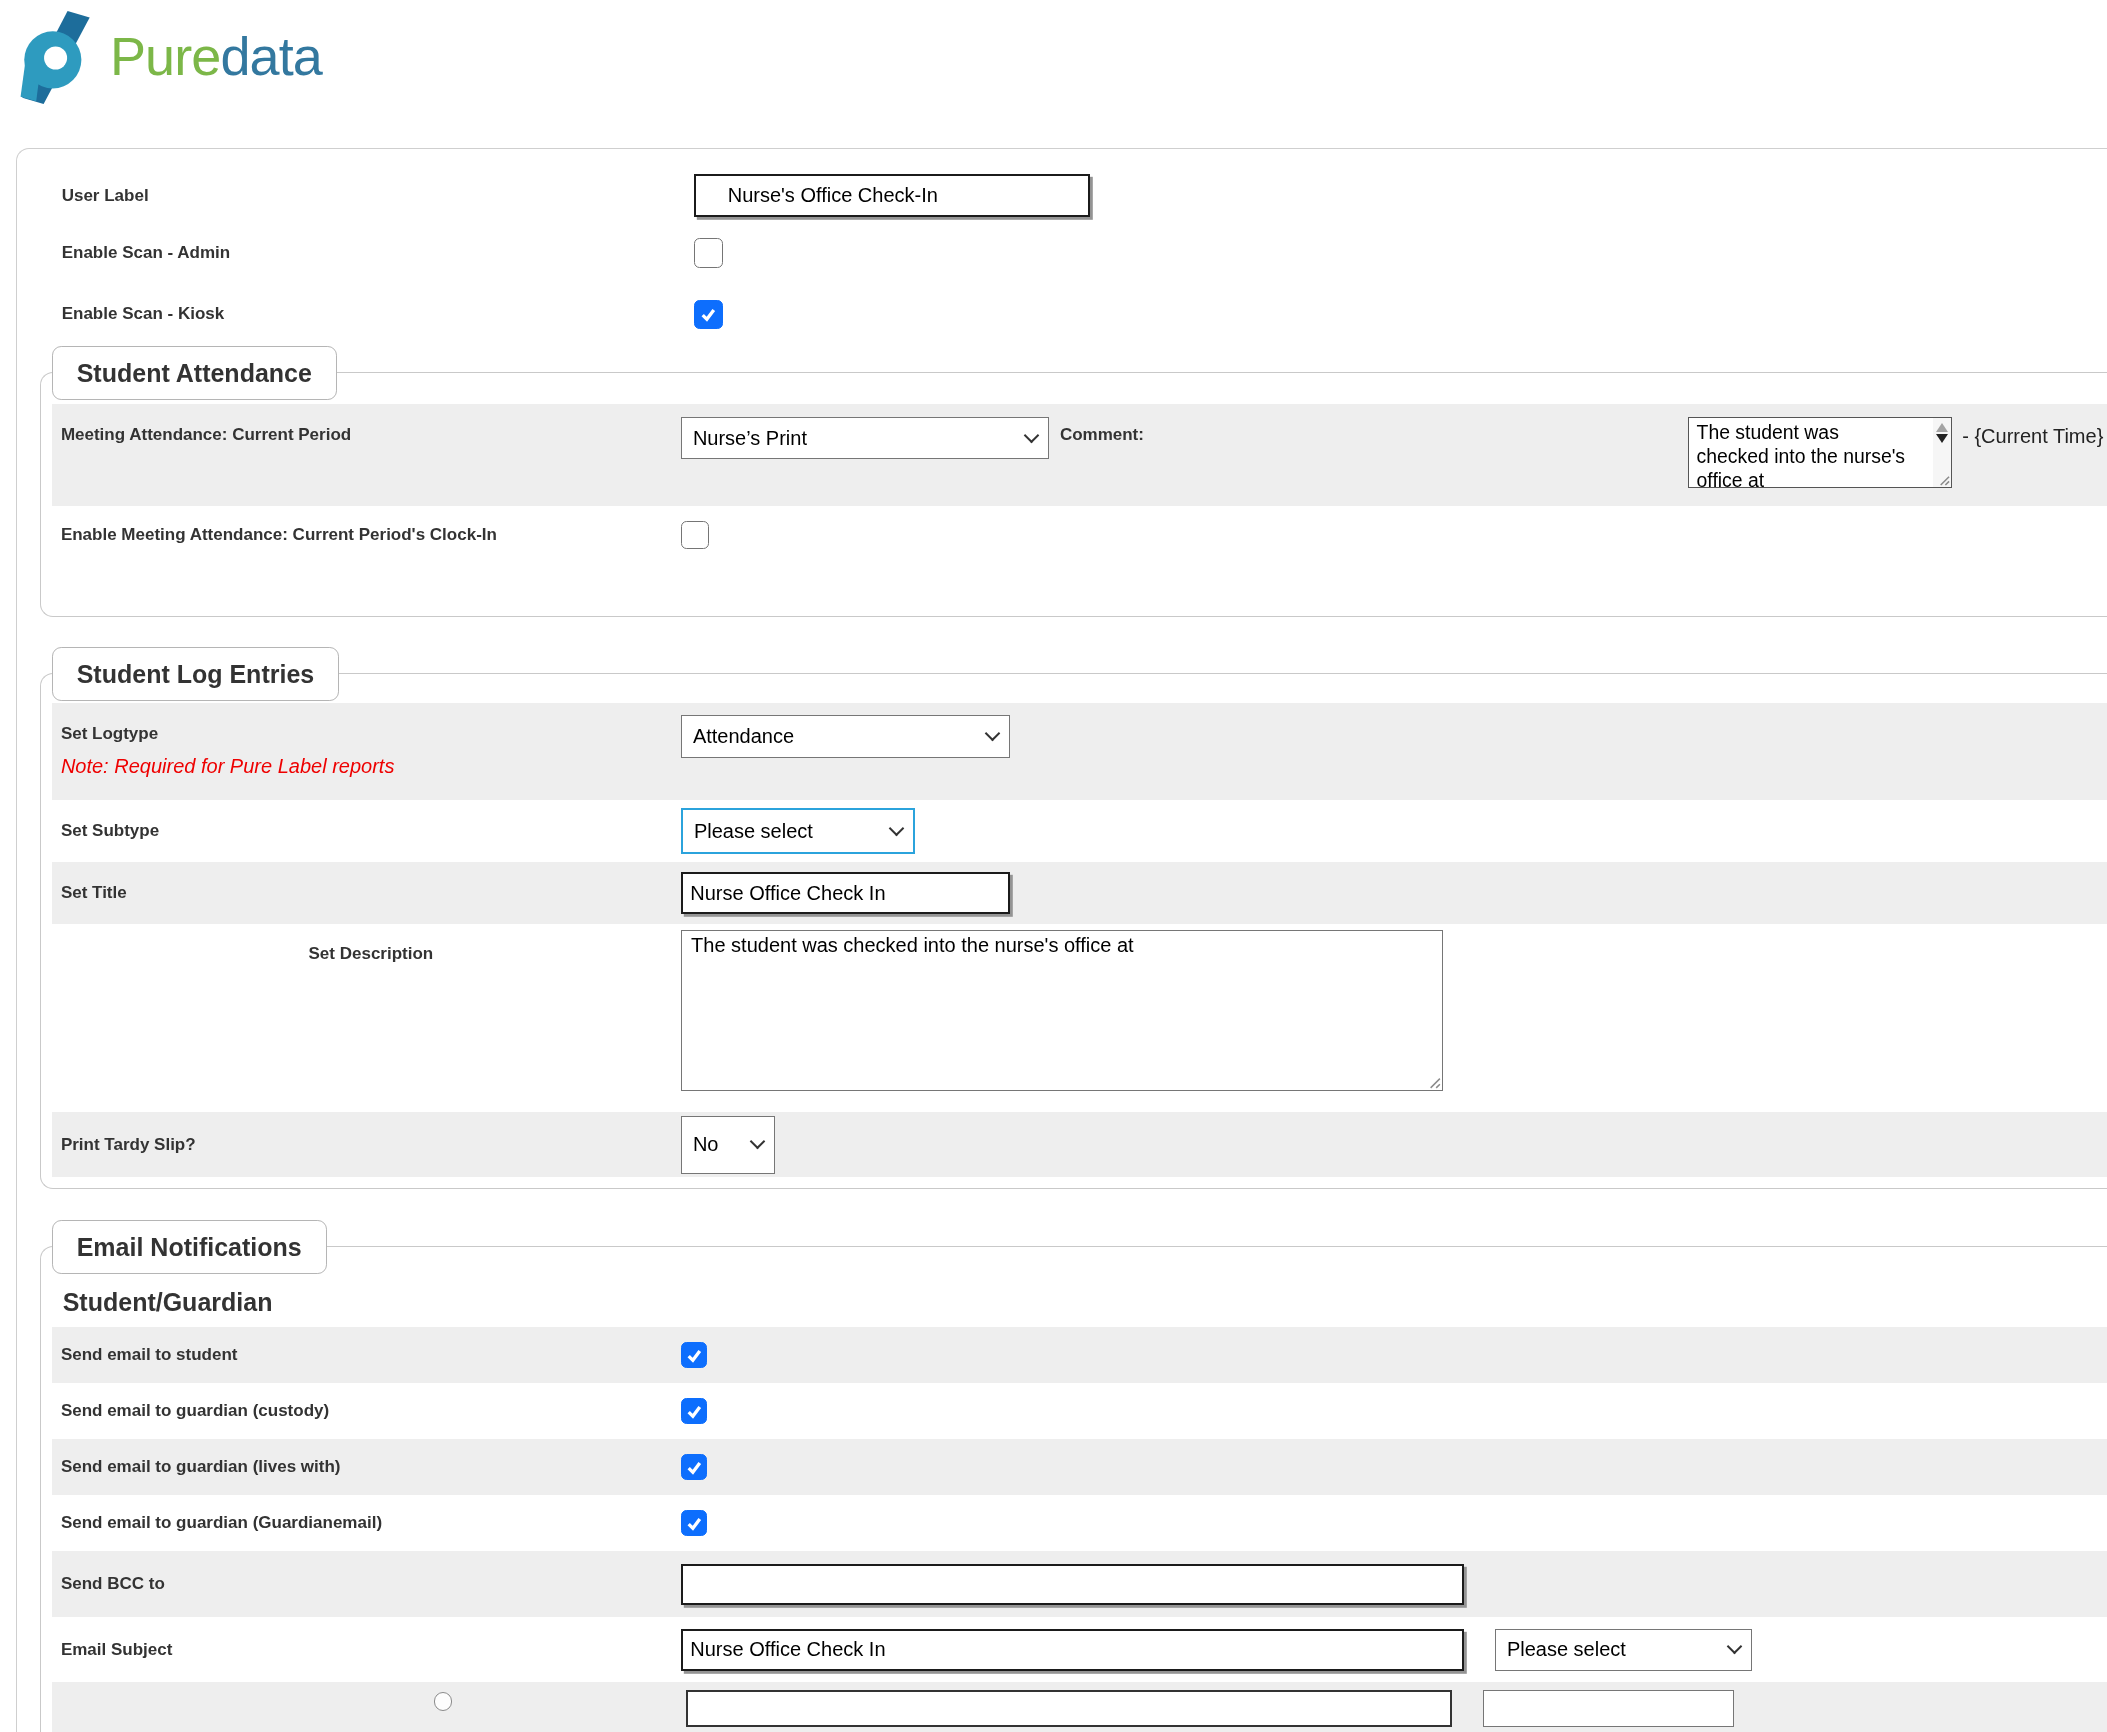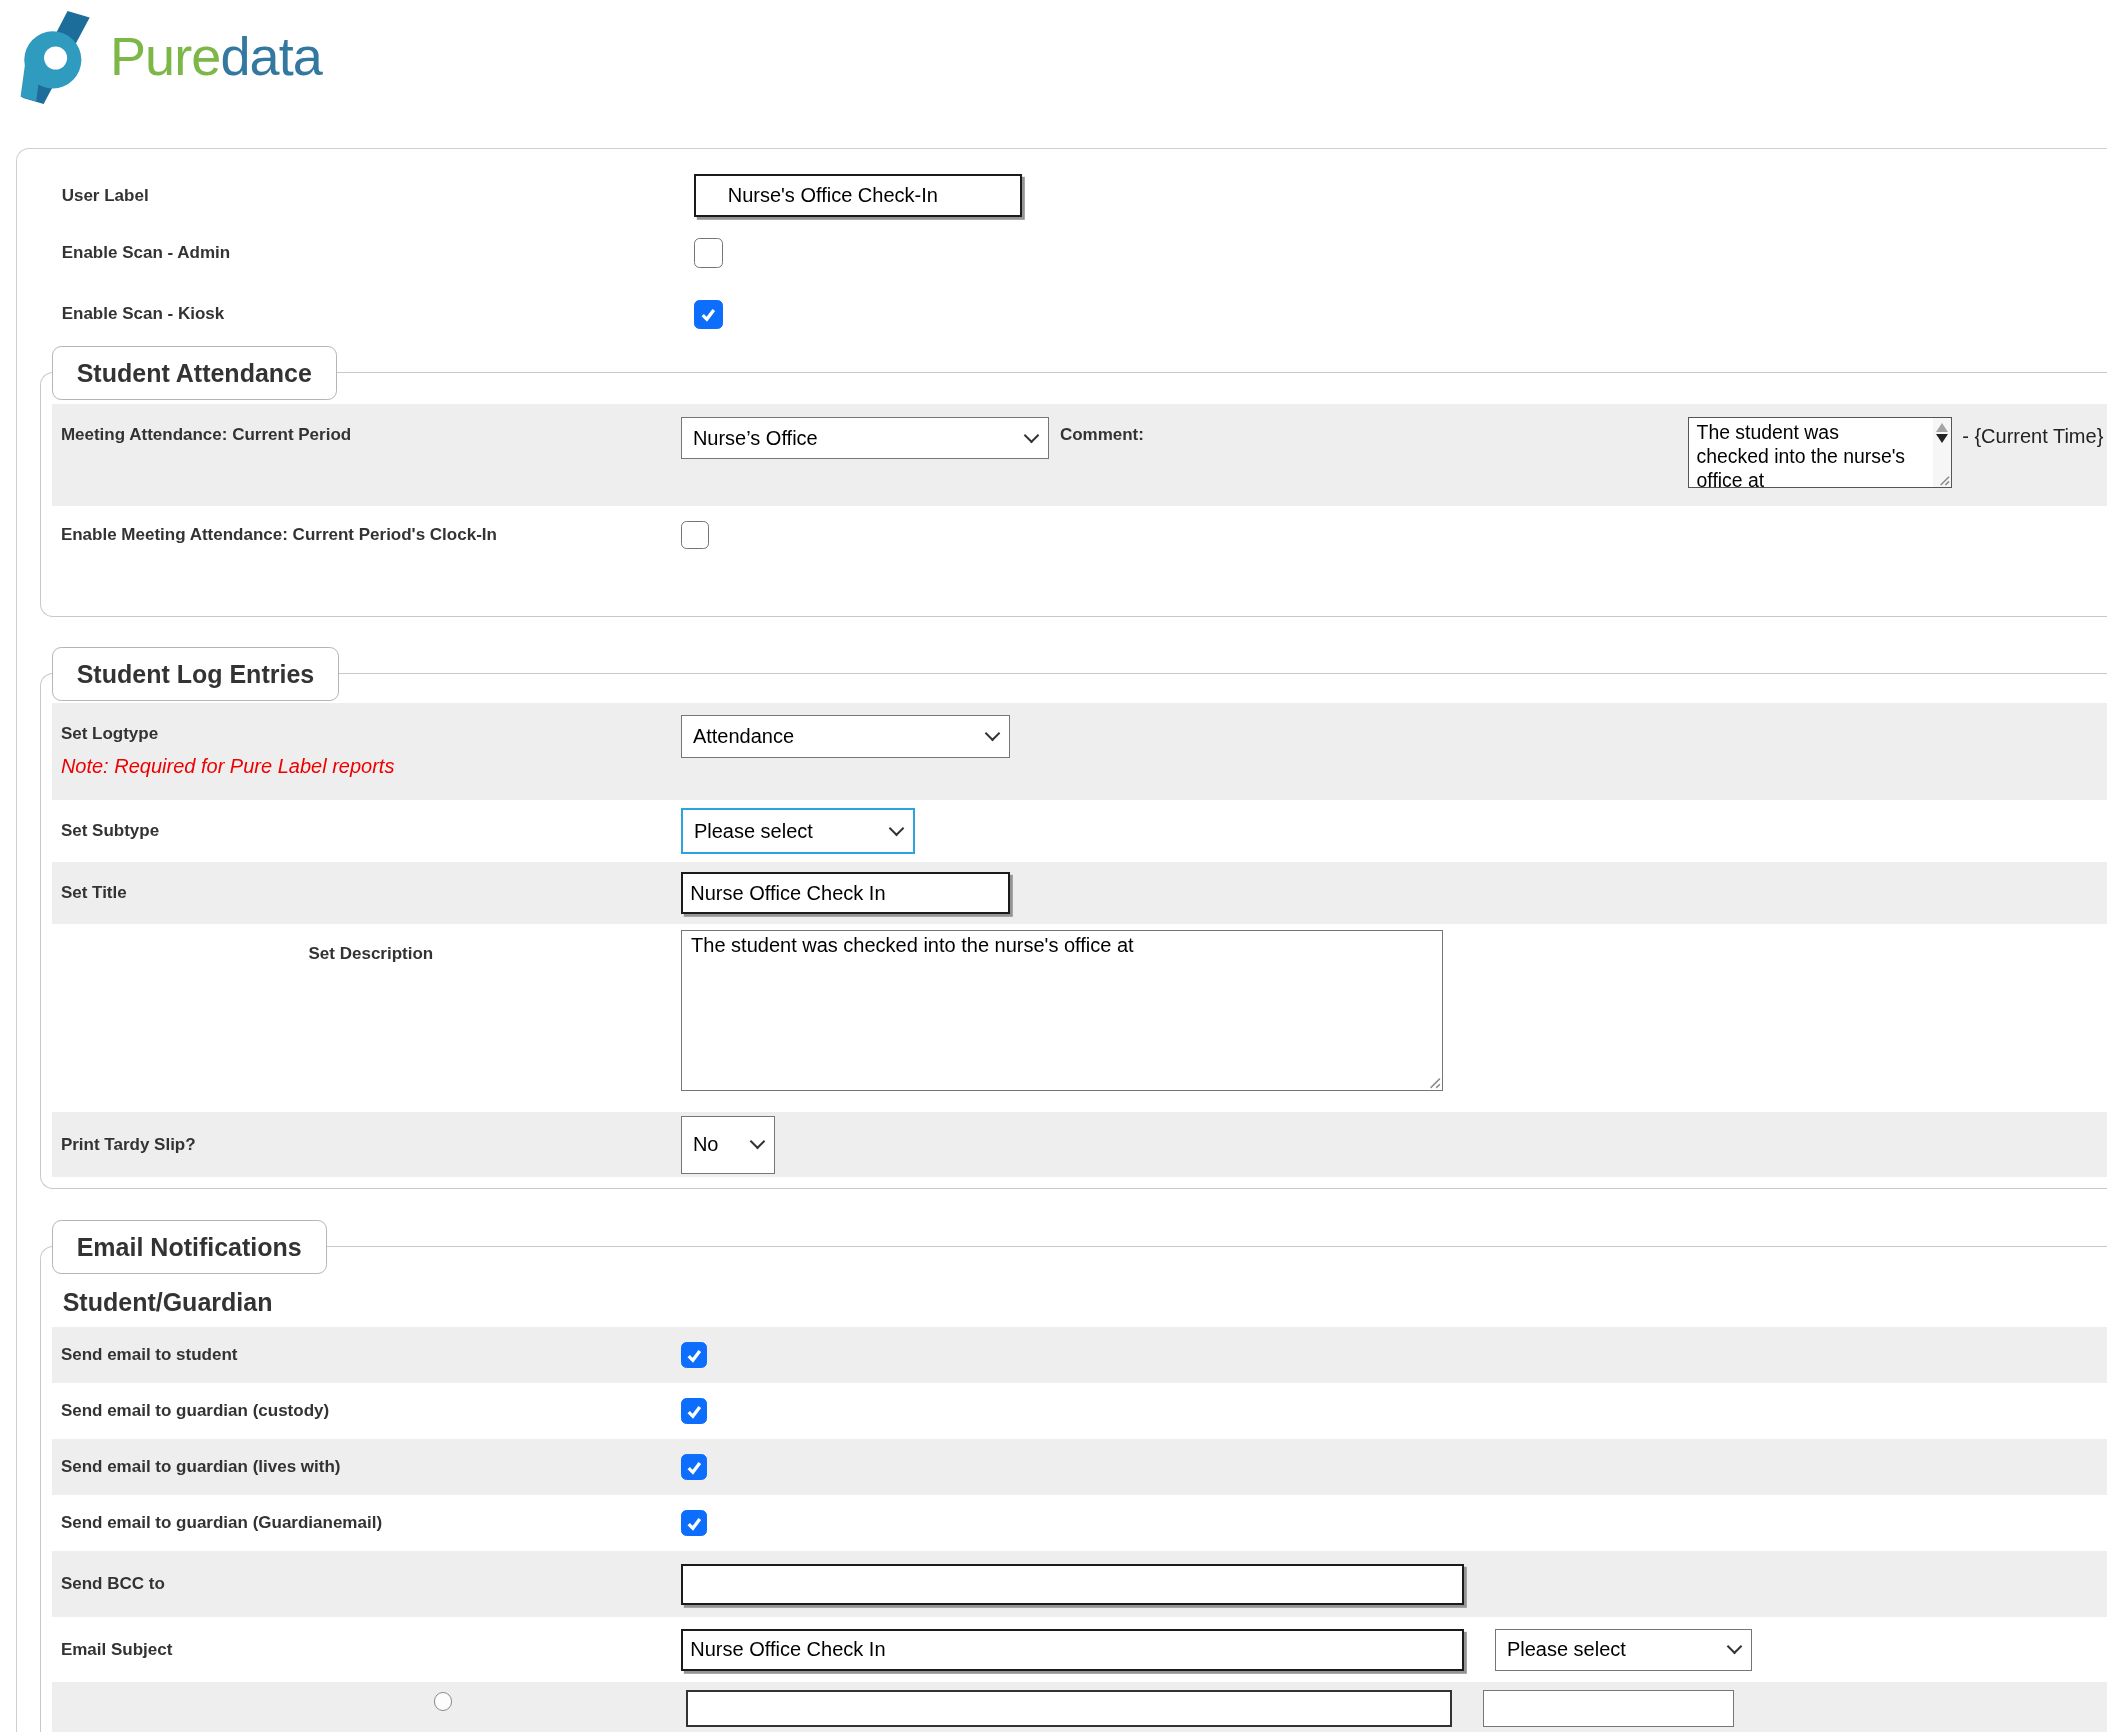--- a/index.html
+++ b/index.html
@@ -120,21 +120,21 @@
     <circle cx="45" cy="51" r="12.5" fill="#ffffff"></circle>
   </svg>
   <div class="logo-text"><span class="logo-green">Pure</span><span class="logo-blue">data</span></div>
 </div>
 
 <div class="container">
 
   <div class="top-section">
     <div class="top-row" style="height:43px; margin-bottom:21px;">
       <div class="lbl">User Label</div>
-      <input class="tinput" style="width: 328px; height: 43px; padding-left: 32px;" value="Nurse's Office Check-In">
+      <input class="tinput" style="width: 396px; height: 43px; padding-left: 32px;" value="Nurse's Office Check-In">
     </div>
     <div class="top-row" style="height:29.5px; margin-bottom:32px;">
       <div class="lbl">Enable Scan - Admin</div>
       <div class="cb lg"></div>
     </div>
     <div class="top-row" style="height:29.5px;">
       <div class="lbl">Enable Scan - Kiosk</div>
       <div class="cb lg checked">
         <svg viewBox="0 0 20 20">
             <polyline points="4,11 8.5,15.5 16,5.5" fill="none" stroke="#fff" stroke-width="3.6"></polyline>
@@ -142,21 +142,21 @@
       </div>
     </div>
   </div>
 
   <div class="fs" id="fs-attendance">
     <div class="legend">Student Attendance</div>
 
     <div class="row gray row-meeting">
       <div class="lbl">Meeting Attendance: Current Period</div>
       <div class="select sel-meeting">
-        <span>Nurse’s Office</span>
+        <span>Nurse’s Print</span>
         <span class="chev"></span>
       </div>
       <div class="lbl comment-lbl">Comment:</div>
       <div class="ta-comment">
         <div class="txt">The student was checked into the nurse's office at</div>
         <div class="ta-scroll">
           <div class="tri-up"></div>
           <div class="tri-down"></div>
           <svg class="grip" width="13" height="13" viewBox="0 0 14 14">
             <line x1="4" y1="13" x2="13" y2="4" stroke="#8a8a8a" stroke-width="1.6"></line>

